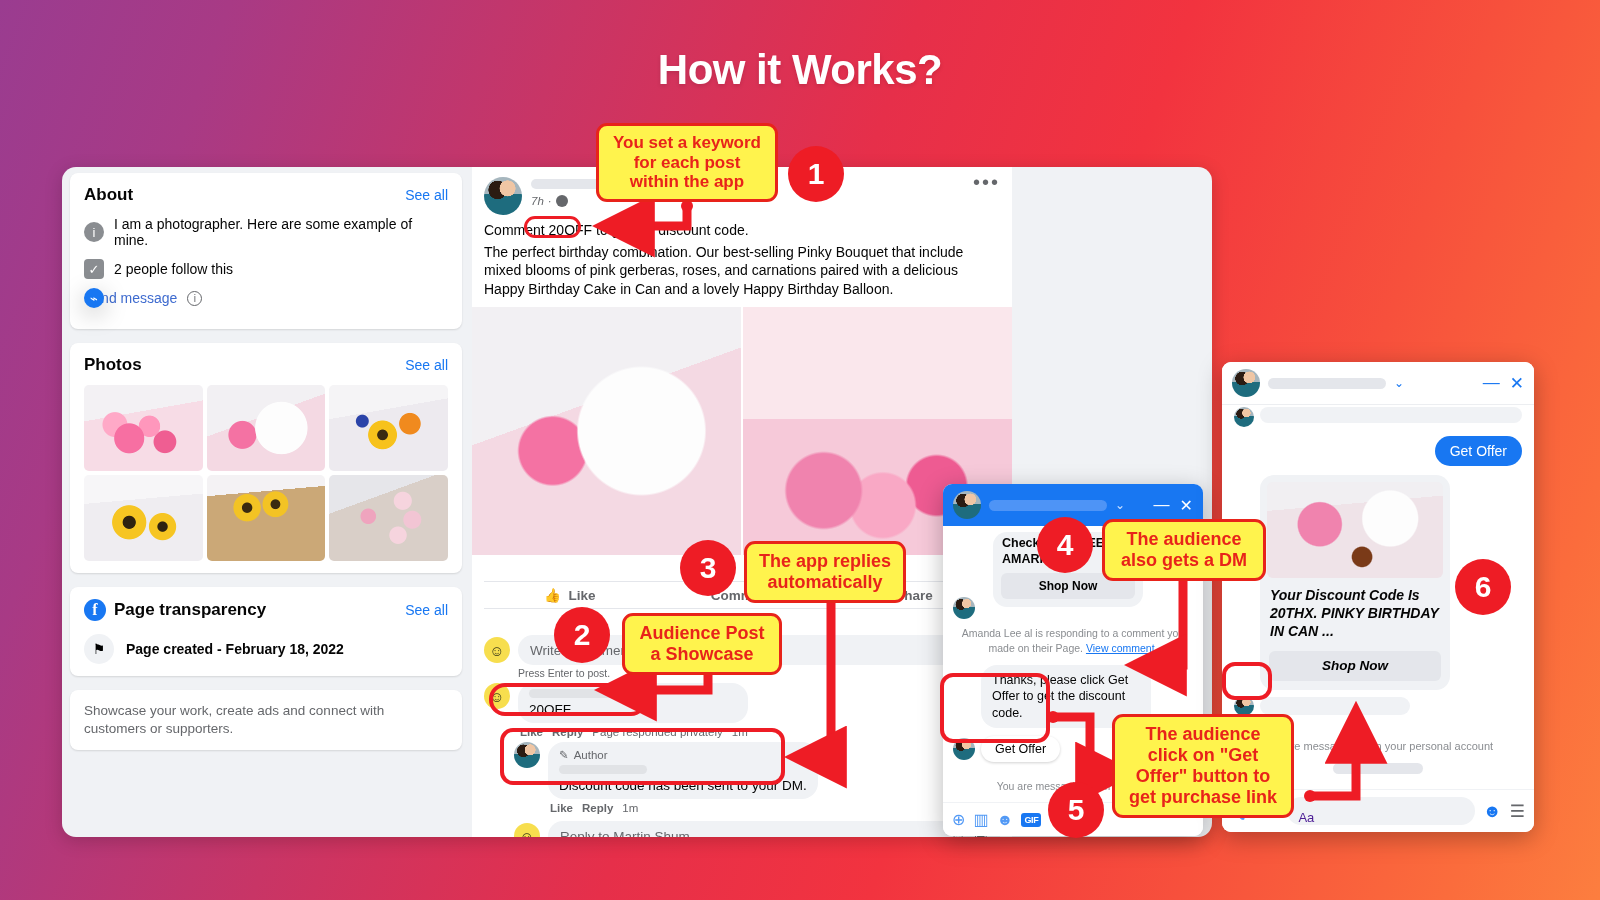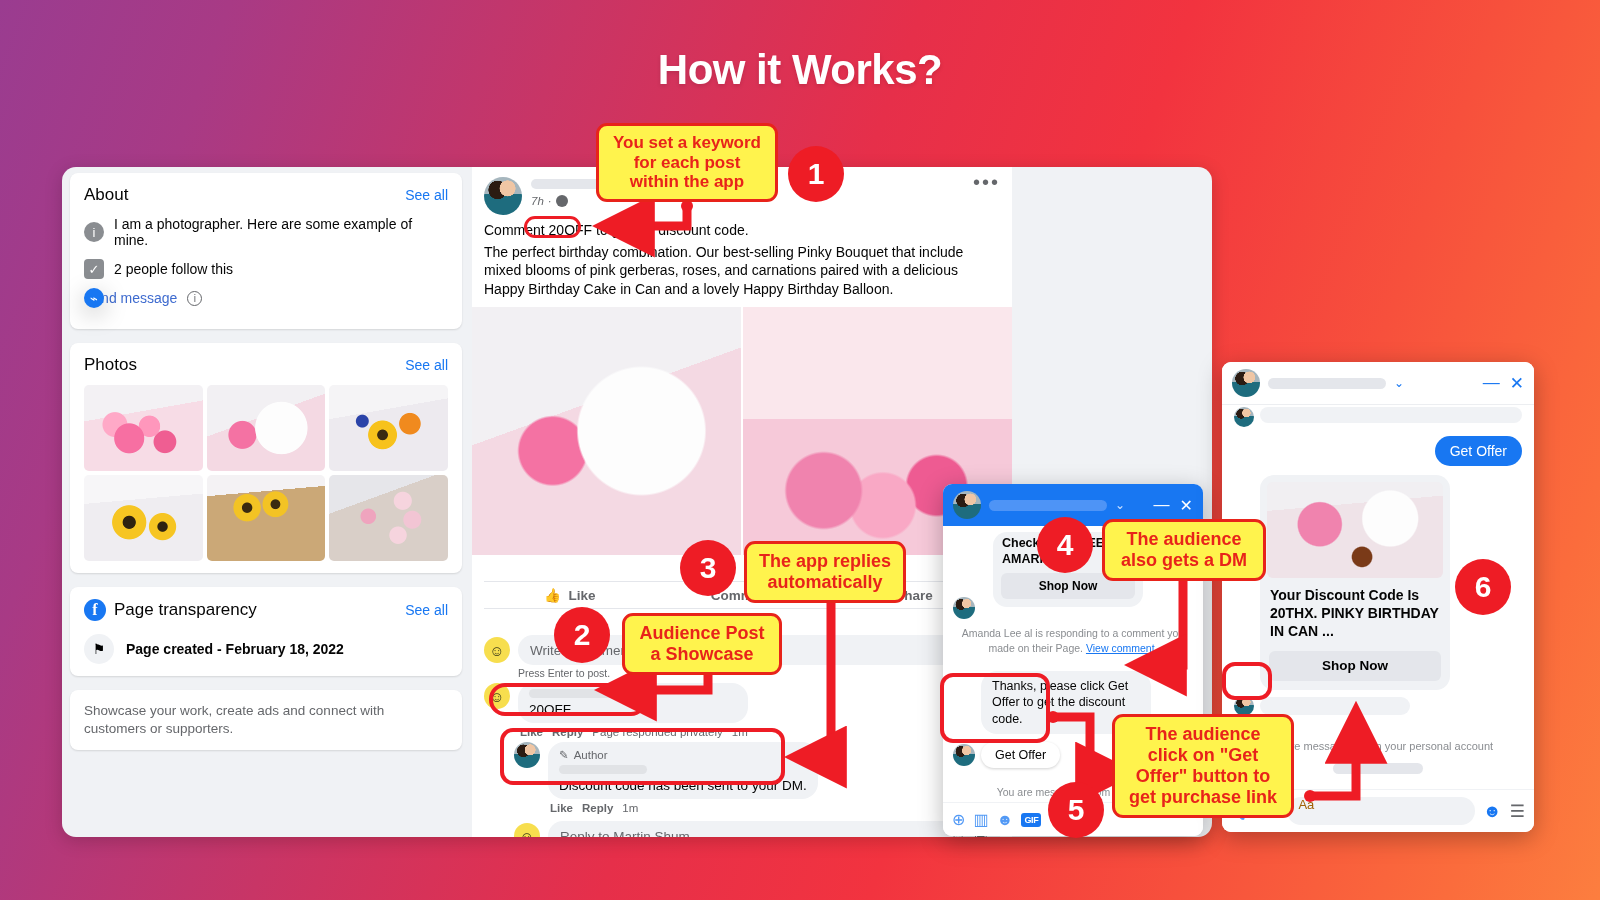--- a/index.html
+++ b/index.html
@@ -31,21 +31,21 @@
     background:#F0F2F5; border-radius:14px; overflow:hidden;
     box-shadow:0 4px 18px rgba(0,0,0,.18);
     display:flex; gap:10px; padding:0;
   }
   .left-col { width:400px; flex:none; padding:6px 0 0 8px; }
   .card {
     background:#fff; border-radius:8px; padding:12px 14px; margin-bottom:14px;
     box-shadow:0 1px 2px rgba(0,0,0,.12);
   }
   .card-head { display:flex; justify-content:space-between; align-items:center; margin-bottom:10px;}
-  .card-title { font-size:17px; font-weight:normal; color:#050505; }
+  .card-title { font-size:17px; font-weight:bold; color:#050505; }
   .see-all { color:#1877F2; font-size:14px; cursor:pointer;}
   .about-row { display:flex; align-items:center; gap:10px; margin:11px 0; font-size:14px; color:#050505;}
   .gicon {
     width:20px; height:20px; border-radius:4px; background:#8A8D91; flex:none;
     display:flex; align-items:center; justify-content:center; color:#fff; font-size:13px;
   }
   .gicon.round { border-radius:50%; }
   .gicon.msgr { background:#1877F2; }
   .gicon.flag { background:#BCC0C4; border-radius:3px; }
   .link { color:#3E6BCF; }
@@ -122,22 +122,22 @@
   .m-sys a { color:#1877F2; }
   .m-in { background:#F0F2F5;border-radius:16px;padding:7px 11px;font-size:12.5px;color:#050505;
           line-height:1.32;}
   .m-chipbtn { background:#fff;border-radius:16px;padding:6px 14px;font-size:12.5px;color:#050505;
                box-shadow:0 1px 3px rgba(0,0,0,.18);display:inline-block;}
   .m-out { background:#1877F2;color:#fff;border-radius:18px;padding:7px 15px;font-size:14px;
            display:inline-block;}
   .m-compose { position:absolute; left:0;right:0;bottom:0; display:flex;align-items:center;gap:8px;
                padding:7px 9px; background:#fff; border-top:1px solid #F0F2F5;}
   .ci { font-size:16px; color:#1877F2; opacity:.75;}
-  .aa-pill { flex:1; background:#F0F2F5;border-radius:16px;height:28px;display:flex;align-items:flex-start;
-             padding:0 11px;font-size:13px;color:#a16207;}
+  .aa-pill { flex:1; background:#F0F2F5;border-radius:16px;height:28px;display:flex;align-items:flex-end;
+             padding:0 11px;font-size:13px;color:#4c1d95;}
   .gifbadge { background:#1877F2;color:#fff;font-size:9px;font-weight:bold;border-radius:3px;
               padding:2px 3px;letter-spacing:-.3px;}
 
   
   .callout {
     position:absolute; background:#FFF34D; border:3px solid #E8231A; border-radius:11px;
     color:#E8231A; font-weight:bold; text-align:center; line-height:1.16;
     padding:7px 10px; z-index:40;
   }
   .step {
@@ -401,21 +401,21 @@
     </div>
     <div style="display:flex;margin-top:-10px;">
       <div class="m-av img-woman" style="width:22px;height:22px;"></div>
     </div>
 
     <div class="m-sys">
       <span>Amanda Lee al is responding to a comment you made on their Page.</span>
       <a href="#">View comment.</a>
     </div>
 
-    <div style="display:flex;gap:6px;align-items:flex-start;margin-top:8px;">
+    <div style="display:flex;gap:6px;align-items:flex-start;margin-top:2px;">
       <div style="width:22px;flex:none;"></div>
       <div class="m-in" style="max-width:170px;">Thanks, please click Get Offer to get the discount code.</div>
     </div>
 
     <div style="display:flex;gap:6px;align-items:center;margin-top:8px;">
       <div class="m-av img-woman" style="width:22px;height:22px;"></div>
       <div class="m-chipbtn">Get Offer</div>
     </div>
 
     <div class="m-sys" style="margin-top:10px;">You are messaging from your Pe</div>
@@ -443,21 +443,21 @@
       <div class="m-av img-woman" style="width:20px;height:20px;"></div>
       <div style="flex:1;height:16px;background:#F0F2F5;border-radius:9px;"></div>
     </div>
 
     <div style="display:flex;justify-content:flex-end;margin-top:9px;">
       <div class="m-out">Get Offer</div>
     </div>
 
     <div style="display:flex;gap:6px;margin-top:9px;">
       <div style="width:20px;flex:none;"></div>
-      <div class="m-card" style="width:190px;">
+      <div class="m-card" style="width:190px;font-style:italic;">
         <div class="img-dmcard" style="height:96px;margin:7px 7px 0;border-radius:6px;"></div>
         <div style="padding:8px 10px 2px;font-size:14px;font-weight:bold;color:#050505;line-height:1.3;">Your Discount Code Is 20THX. PINKY BIRTHDAY IN CAN ...</div>
         <div style="margin:8px 9px 9px;background:#E4E6EB;border-radius:6px;height:30px;display:flex;align-items:center;justify-content:center;font-size:13.5px;font-weight:bold;">Shop Now</div>
       </div>
     </div>
 
     <div style="display:flex;gap:6px;margin-top:6px;align-items:center;">
       <div class="m-av img-woman" style="width:20px;height:20px;"></div>
       <div style="width:150px;height:18px;background:#F0F2F5;border-radius:10px;"></div>
     </div>

